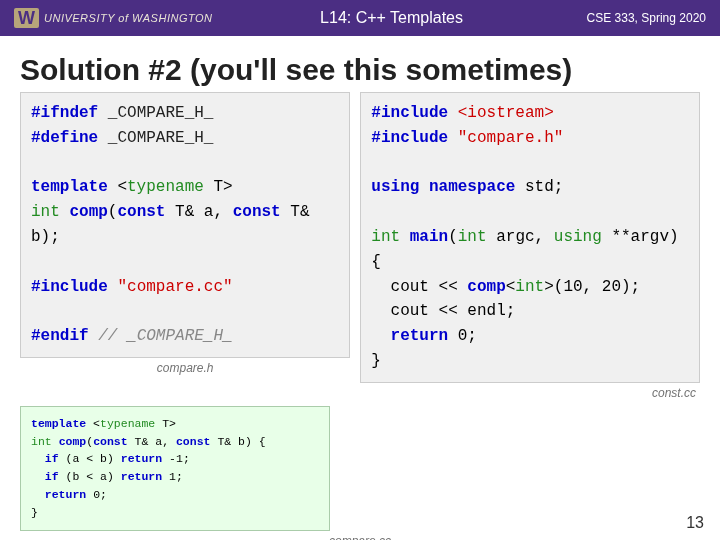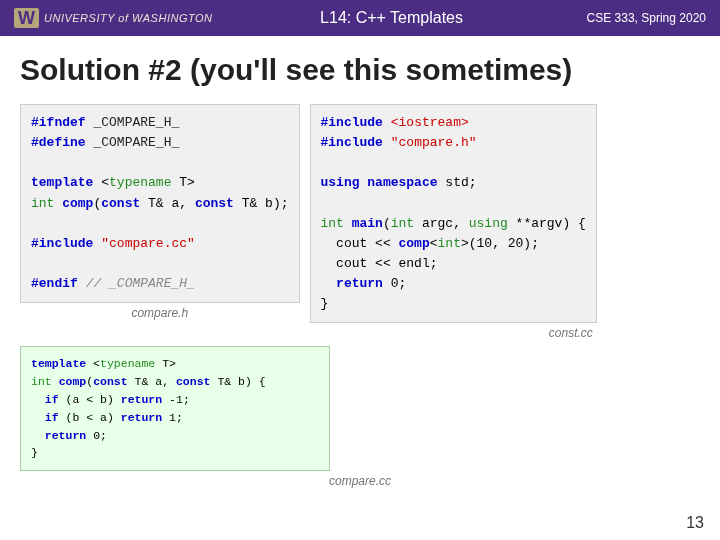--- a/index.html
+++ b/index.html
@@ -58,36 +58,36 @@
     }
 
     
     .content {
       padding: 16px 20px 10px 20px;
     }
     .slide-title {
       font-size: 30px;
       font-weight: bold;
       color: #222;
-      margin-bottom: 16px;
+      margin-bottom: 4px;
       line-height: 1.2;
     }
 
     
     .panels-row {
       display: flex;
       gap: 10px;
       margin-bottom: 4px;
     }
     .panel {
       background: #f0f0f0;
       border: 1px solid #ccc;
       padding: 8px 10px;
       font-family: 'Courier New', Courier, monospace;
-      font-size: 13px;
+      font-size: 16px;
       line-height: 1.55;
       flex: 1;
       min-width: 0;
     }
     .panel-label {
       text-align: center;
       font-size: 12px;
       color: #737373;
       margin-top: 3px;
       font-family: Arial, sans-serif;

